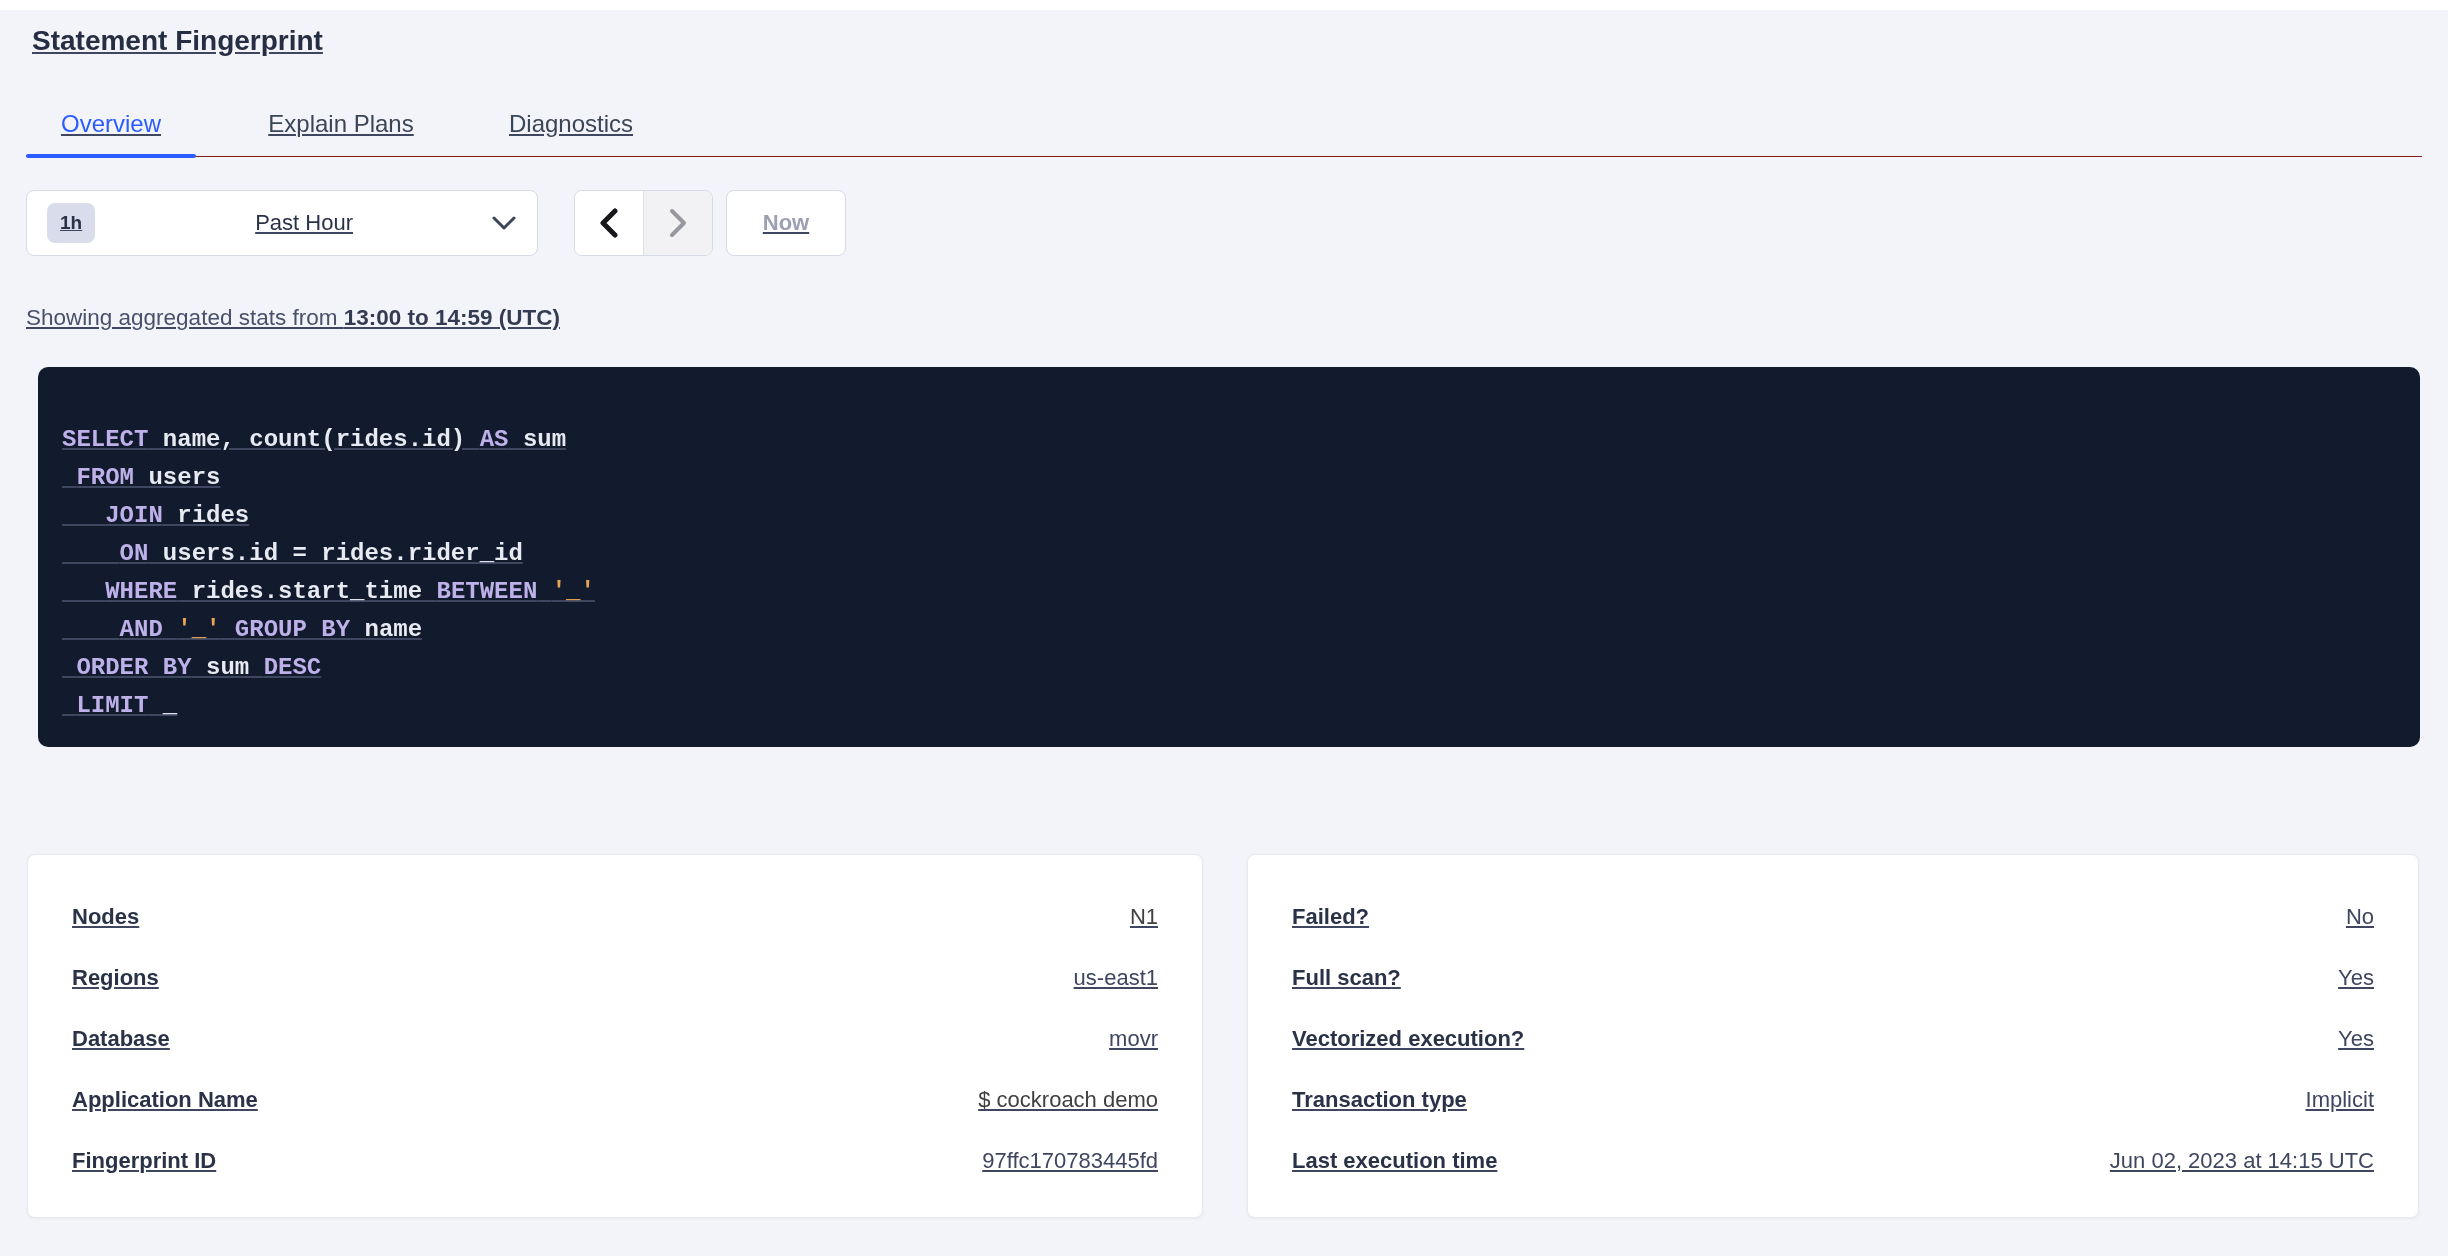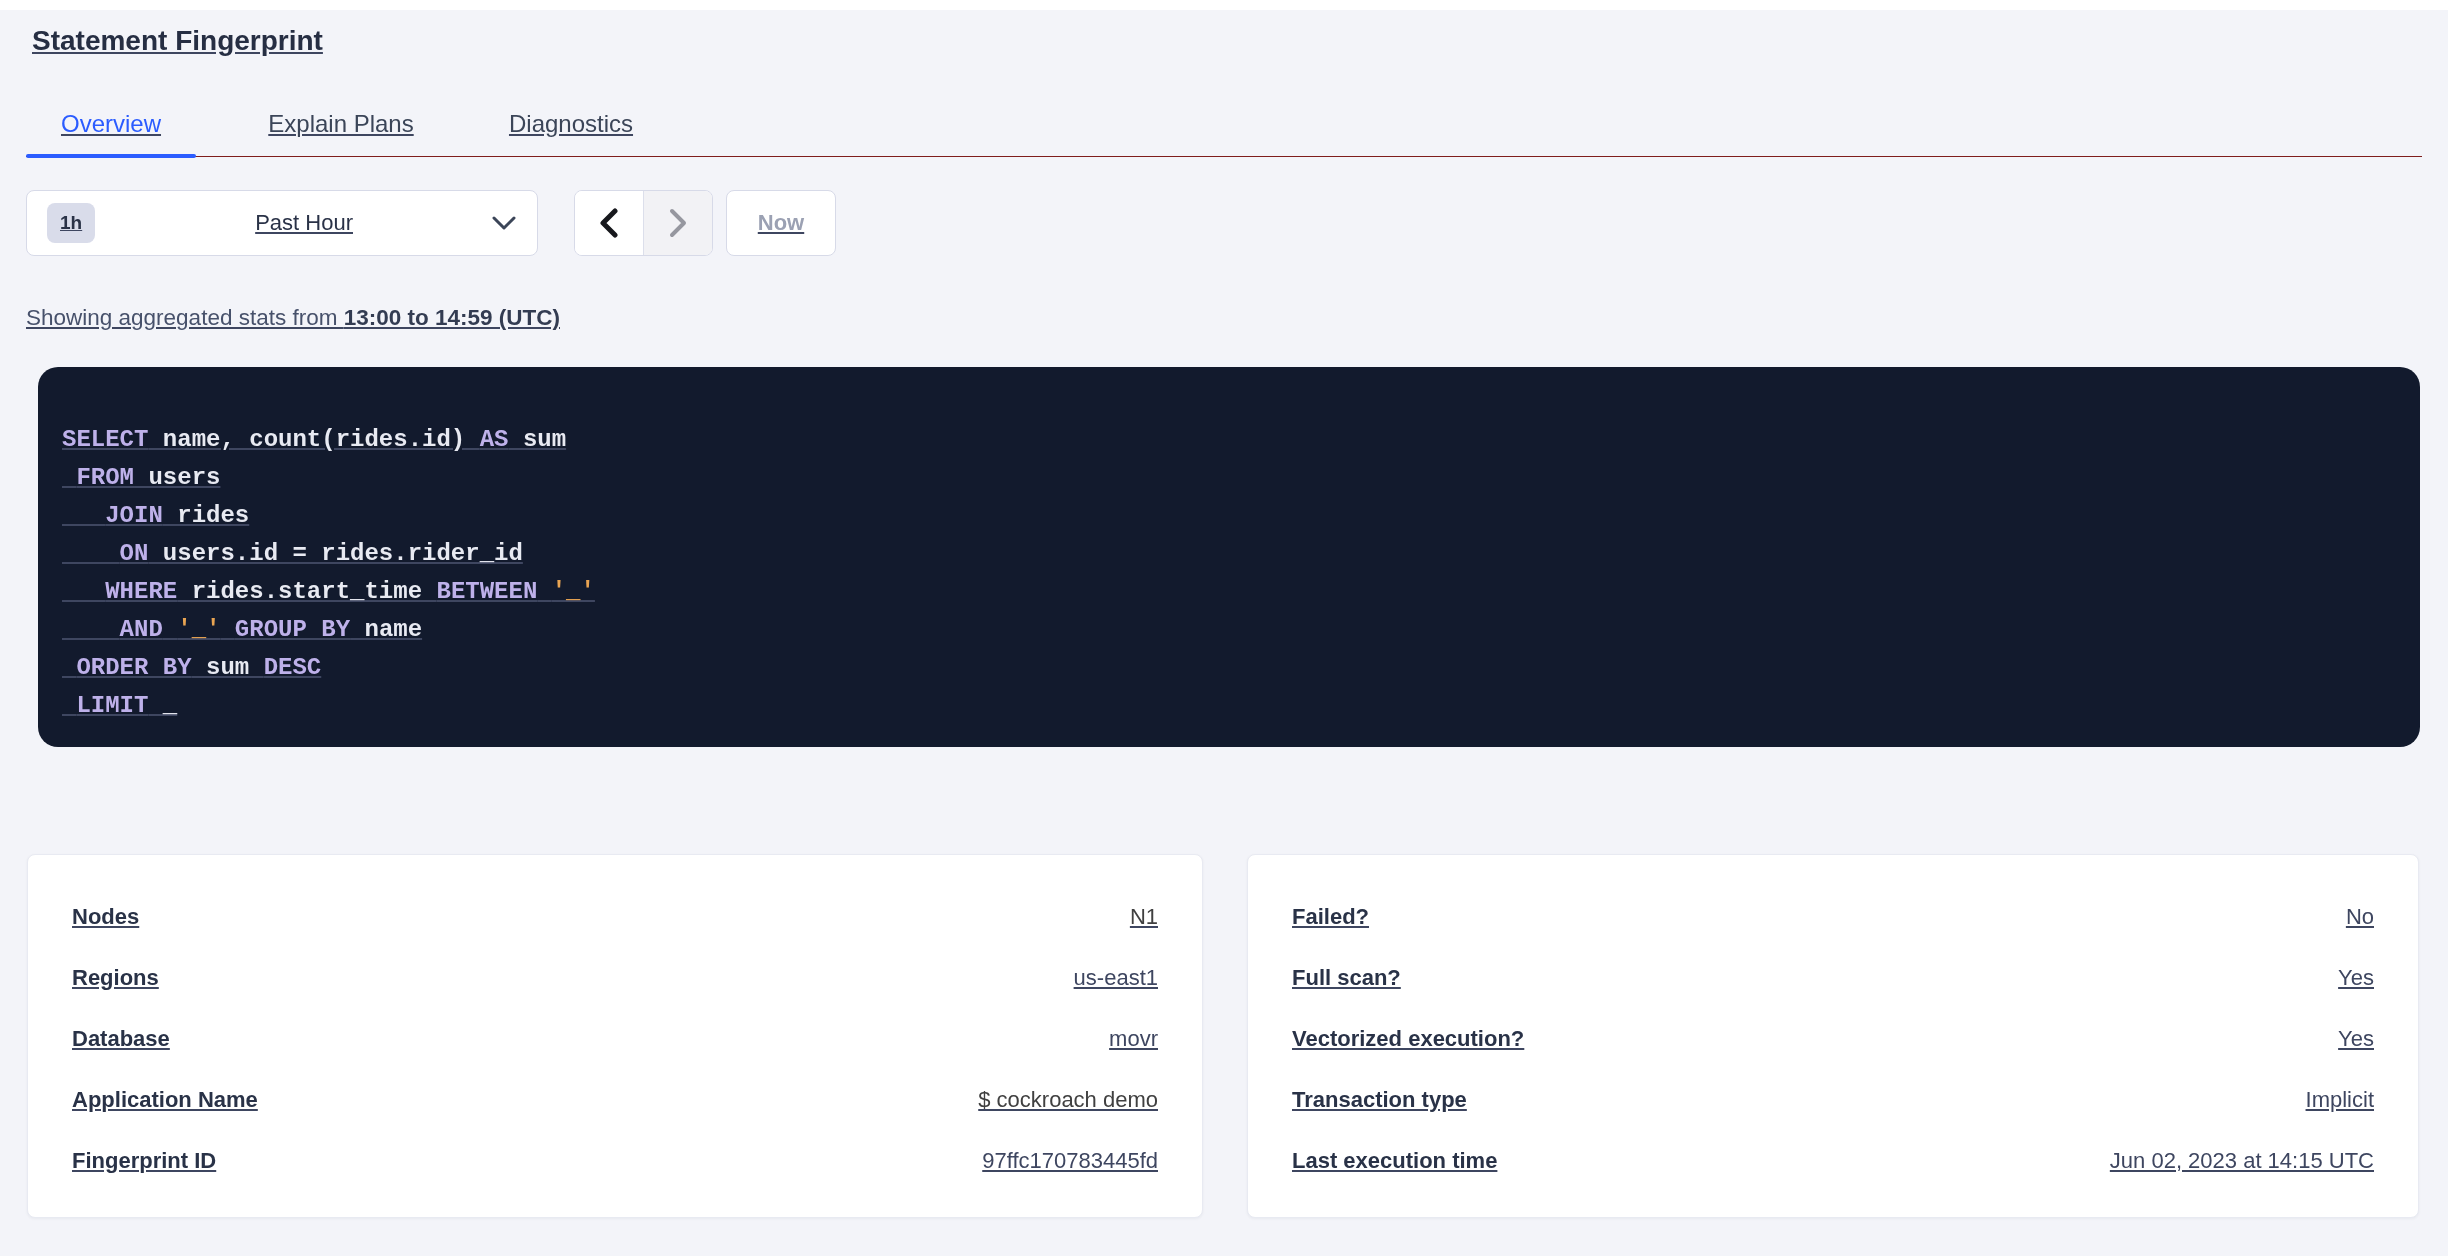--- a/index.html
+++ b/index.html
@@ -66,36 +66,36 @@
   .arrow-btn{
     width:68px;height:100%;
     display:flex;align-items:center;justify-content:center;
     background:#fff;cursor:pointer;
   }
   .arrow-btn + .arrow-btn{border-left:1px solid #dcdfeb;}
   .arrow-btn.disabled{background:#f2f2f5;cursor:default;}
 
   .now-btn{
     margin-left:13px;
-    width:110px;height:66px;box-sizing:border-box;
+    width:120px;height:66px;box-sizing:border-box;
     background:#fff;border:1px solid #d7dae8;border-radius:8px;
     display:flex;align-items:center;justify-content:center;
     font-size:22px;font-weight:700;color:#9ba1b3;
     cursor:default;
   }
 
   
   .stats-line{margin-top:47px;font-size:22.5px;color:#47516b;line-height:30px;}
   .stats-line b{color:#333c52;font-weight:700;}
 
   
   .sql-box{
     margin-top:34px;margin-left:12px;
     width:2382px;box-sizing:border-box;
-    background:#121a2d;border-radius:20px;
+    background:#121a2d;border-radius:10px;
     padding:54px 26px 22px 24px;
   }
   .sql-line{
     font-family:"Liberation Mono","DejaVu Sans Mono",monospace;
     font-size:24px;font-weight:700;line-height:38px;
     white-space:pre;
   }
   .tok-kw{color:#beb1ea;}
   .tok-pl{color:#e8eaf2;}
   .tok-str{color:#e8a452;}

